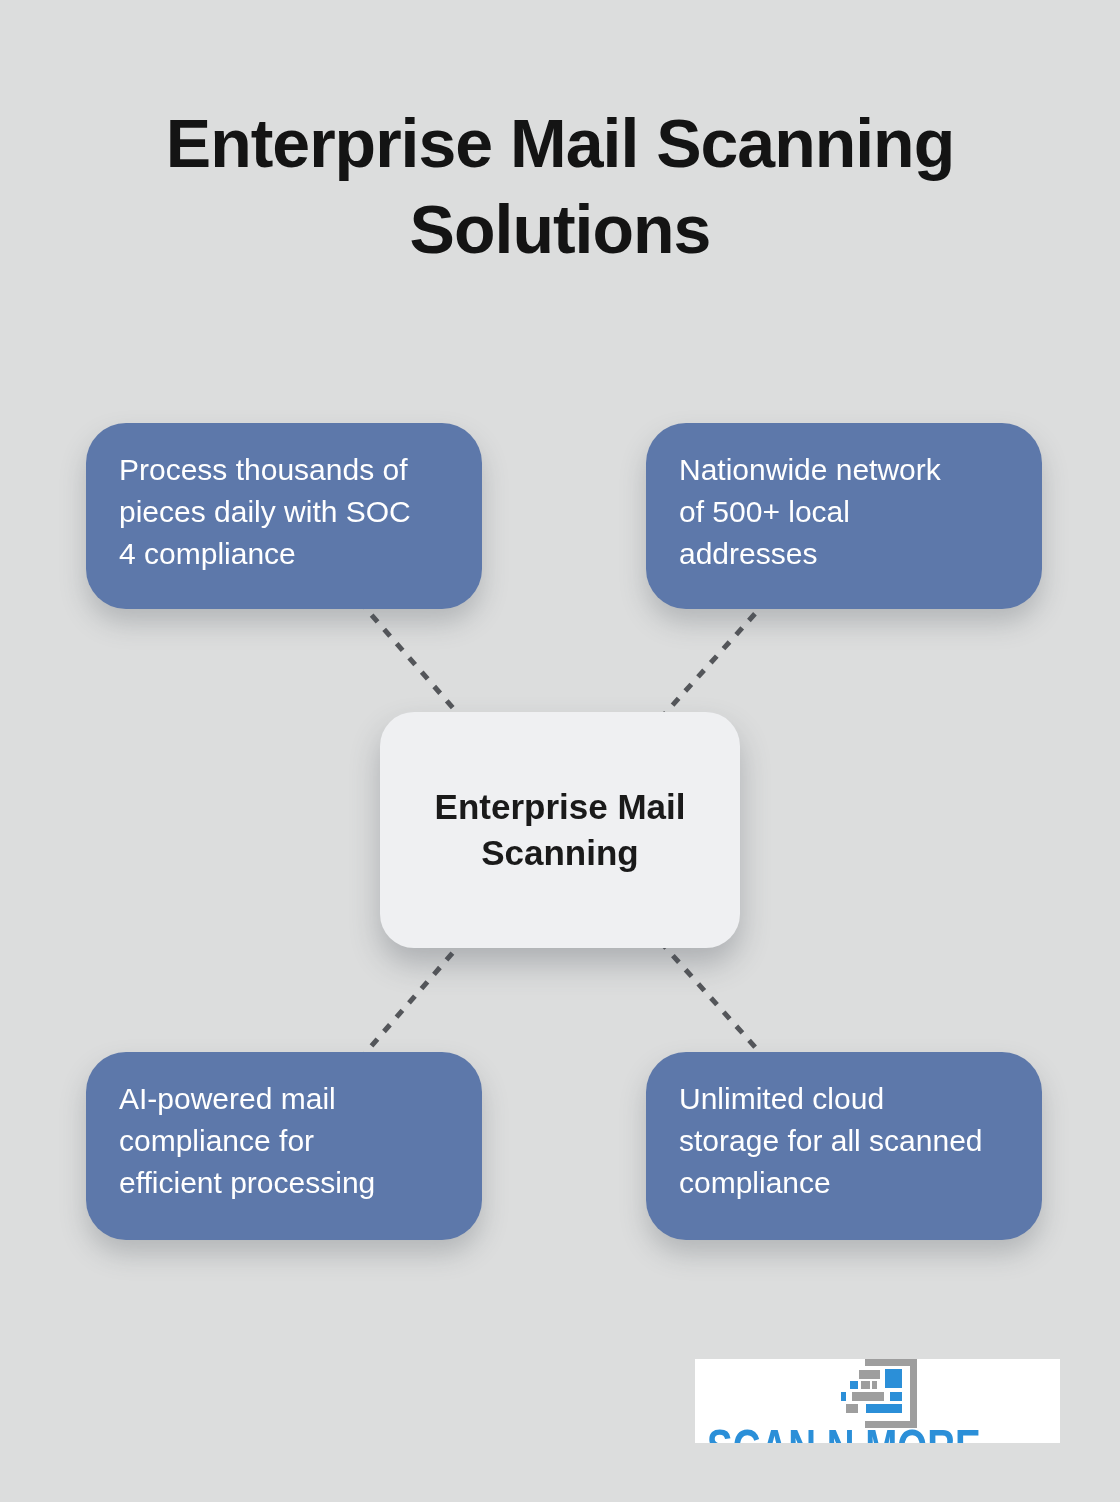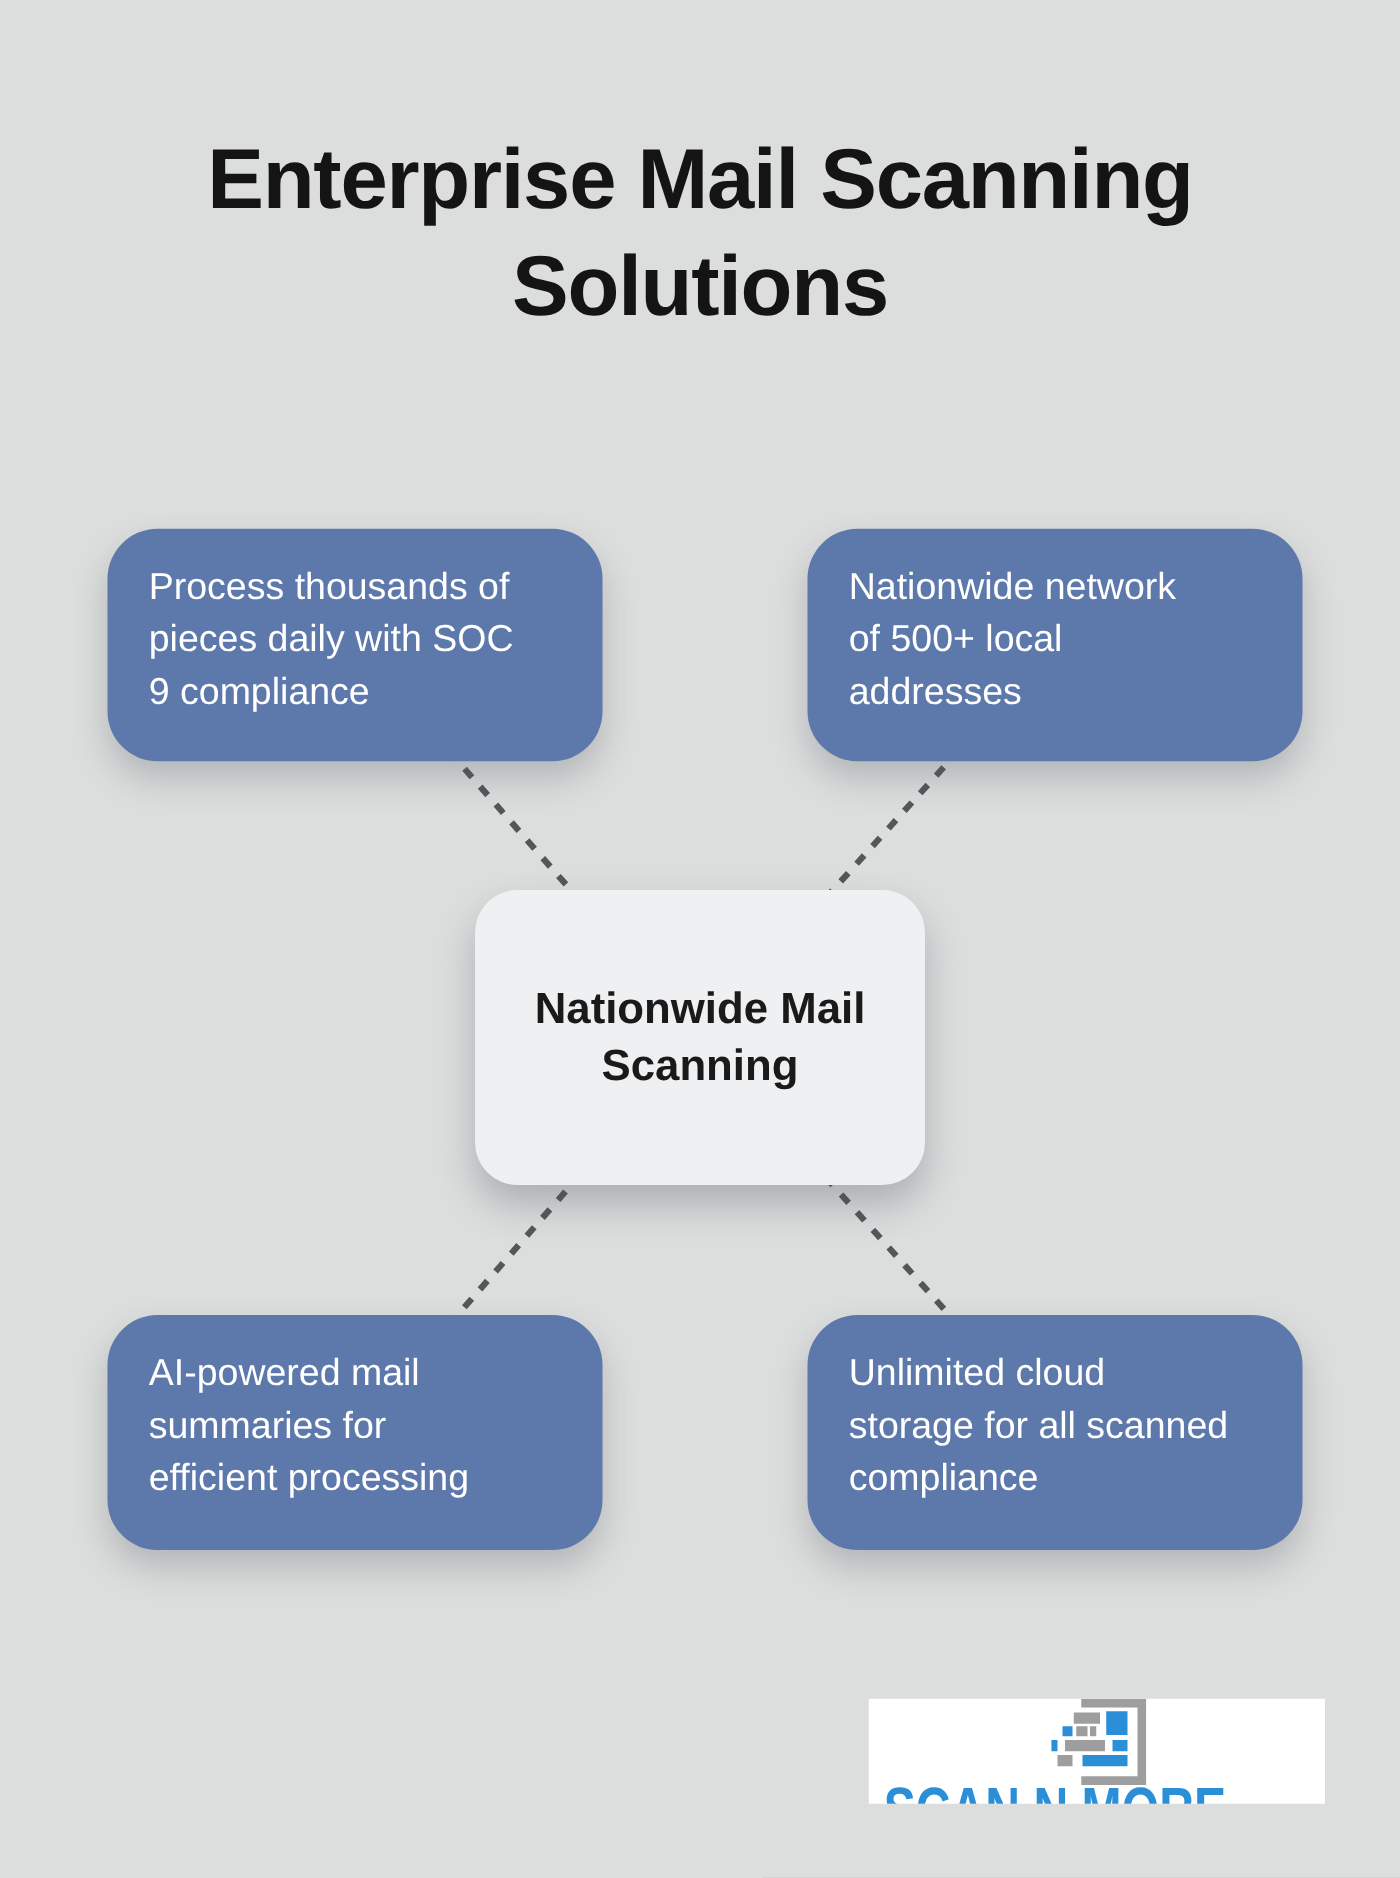--- a/index.html
+++ b/index.html
@@ -127,37 +127,37 @@
   <svg class="connectors" width="1120" height="1502" viewBox="0 0 1120 1502">
     <line x1="284" y1="515" x2="560" y2="830" stroke="#54565a" stroke-width="5" stroke-dasharray="9 10"></line>
     <line x1="844" y1="515" x2="560" y2="830" stroke="#54565a" stroke-width="5" stroke-dasharray="9 10"></line>
     <line x1="284" y1="1146" x2="560" y2="830" stroke="#54565a" stroke-width="5" stroke-dasharray="9 10"></line>
     <line x1="844" y1="1146" x2="560" y2="830" stroke="#54565a" stroke-width="5" stroke-dasharray="9 10"></line>
   </svg>
 
   <div class="feature-box pos-top-left">
     <p>Process thousands of
 pieces daily with SOC
-9 compliance</p>
+4 compliance</p>
   </div>
 
   <div class="feature-box pos-top-right">
     <p>Nationwide network
 of 500+ local
 addresses</p>
   </div>
 
   <div class="center-node">
-    <p>Nationwide Mail
+    <p>Enterprise Mail
 Scanning</p>
   </div>
 
   <div class="feature-box pos-bottom-left">
     <p>AI-powered mail
-summaries for
+compliance for
 efficient processing</p>
   </div>
 
   <div class="feature-box pos-bottom-right">
     <p>Unlimited cloud
 storage for all scanned
 compliance</p>
   </div>
 
   <div class="brand-logo">

